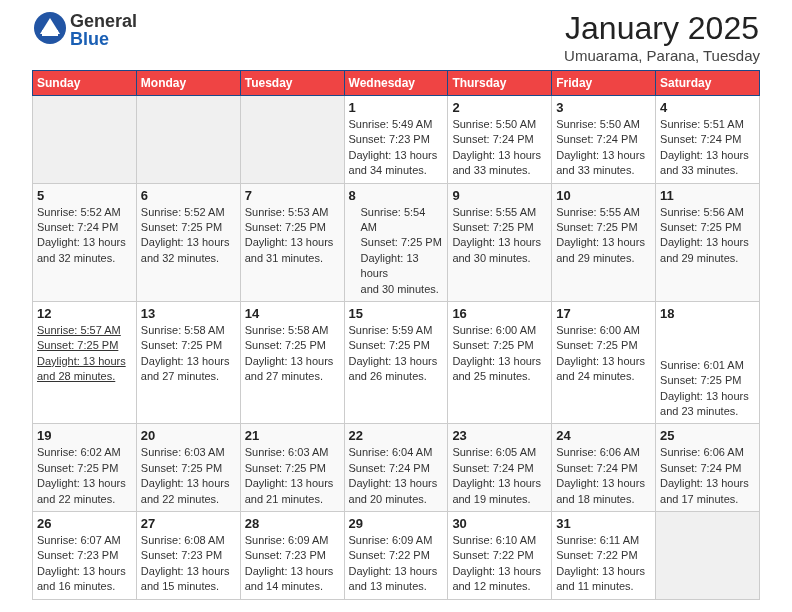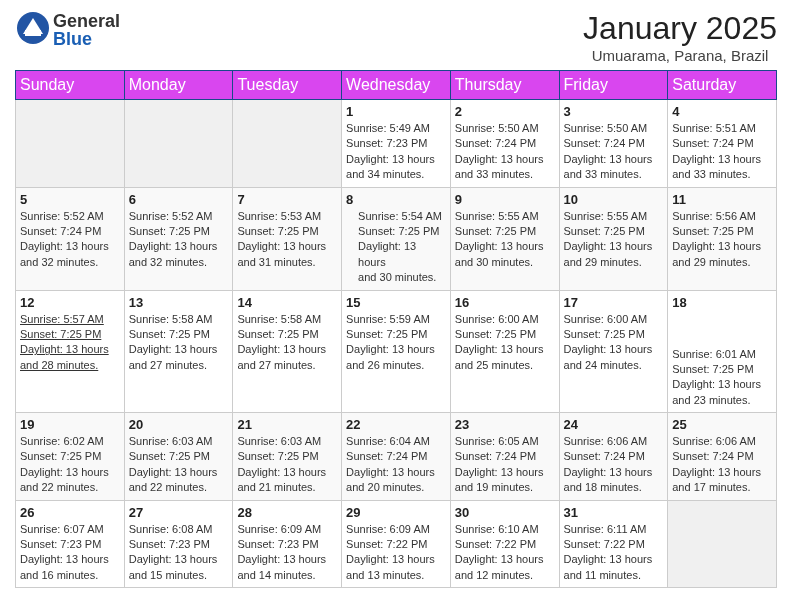--- a/index.html
+++ b/index.html
@@ -5,21 +5,21 @@
     * { margin: 0; padding: 0; box-sizing: border-box; }
     body {
       font-family: Arial, sans-serif;
       background: #fff;
       width: 792px;
       height: 612px;
       overflow: hidden;
     }
     .container {
       width: 792px;
-      padding: 10px 15px;
+      padding: 10px 32px;
     }
     .header-row {
       display: flex;
       justify-content: space-between;
       align-items: flex-start;
       margin-bottom: 6px;
     }
     .logo {
       display: flex;
       align-items: center;
@@ -46,24 +46,24 @@
     .subtitle {
       font-size: 15px;
       color: #444;
     }
     table {
       width: 100%;
       border-collapse: collapse;
       table-layout: fixed;
     }
     thead th {
-      background-color: #d946ef;
+      background-color: #ef4444;
       color: #fff;
-      font-size: 16px;
-      font-weight: normal;
+      font-size: 12px;
+      font-weight: bold;
       padding: 5px 4px;
       text-align: left;
       border: 1px solid #1a4a8a;
     }
     tbody td {
       vertical-align: top;
       border: 1px solid #ccc;
       padding: 4px 4px;
       font-size: 10px;
       color: #333;
@@ -106,21 +106,21 @@
         <div style="line-height:1">
           <span class="logo-text-general">General</span>
         </div>
         <div style="line-height:1">
           <span class="logo-text-blue">Blue</span>
         </div>
       </div>
     </div>
     <div class="title-block">
       <div class="main-title">January 2025</div>
-      <div class="subtitle">Umuarama, Parana, Brazil</div>
+      <div class="subtitle">Umuarama, Parana, Tuesday</div>
     </div>
   </div>
 
   <table>
     <thead>
       <tr>
         <th>Sunday</th>
         <th>Monday</th>
         <th>Tuesday</th>
         <th>Wednesday</th>

